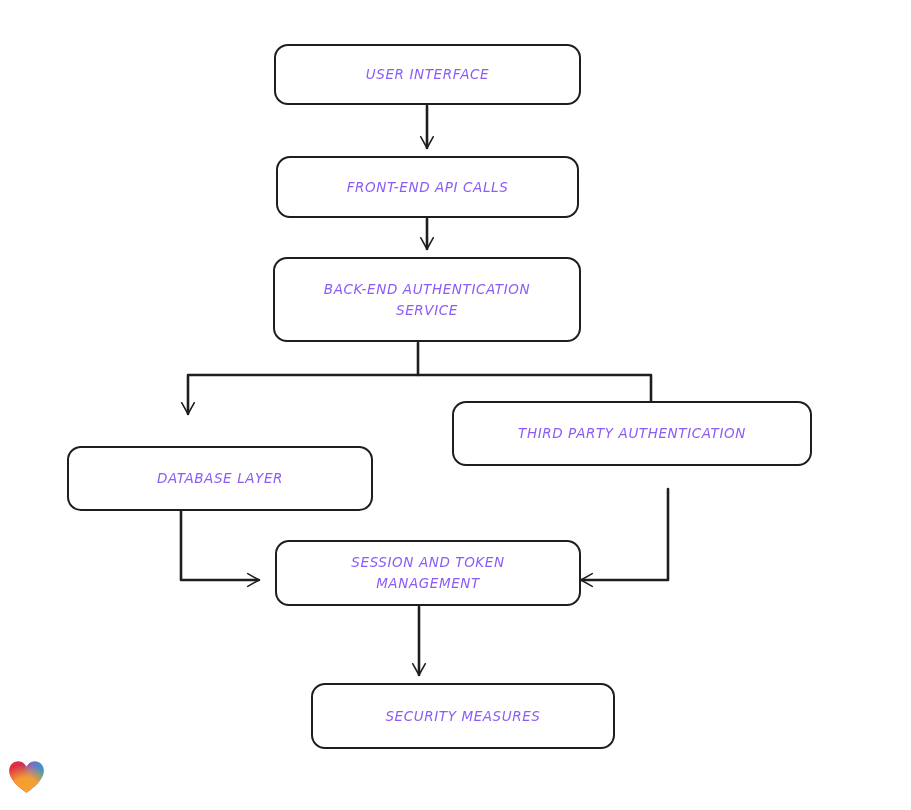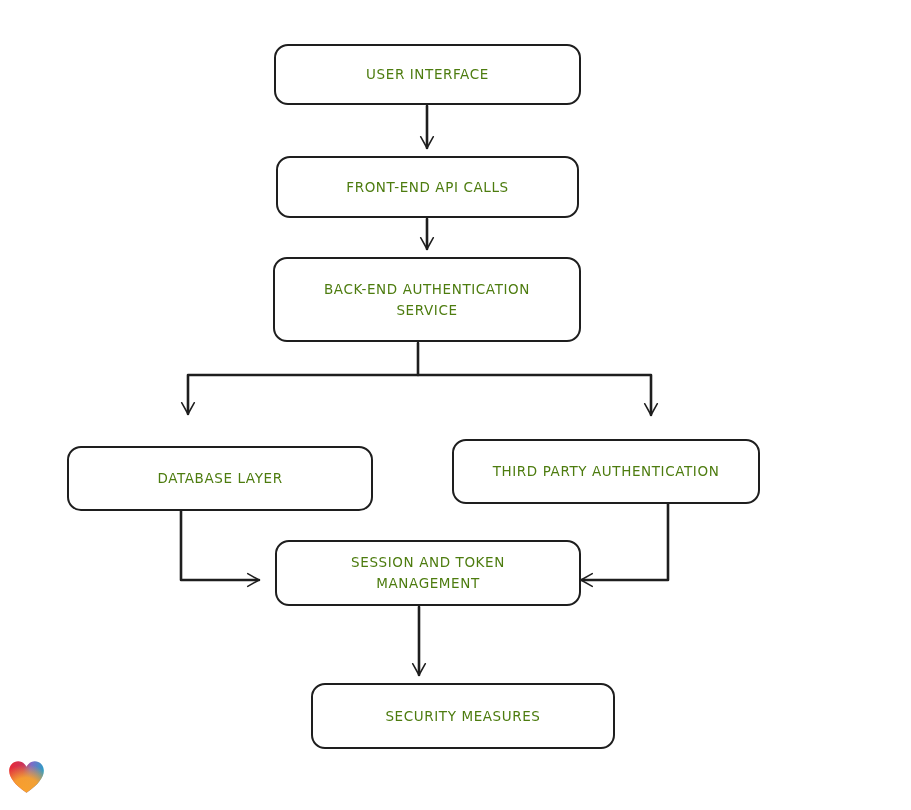--- a/index.html
+++ b/index.html
@@ -22,35 +22,36 @@
     pointer-events: none;
   }
   .node {
     position: absolute;
     display: flex;
     align-items: center;
     justify-content: center;
     background: #ffffff;
     border: 2.6px solid #1e1e1e;
     border-radius: 14px;
-    color: #4d7c0f;
+    color: #8b5cf6;
     font-size: 13.5px;
     letter-spacing: 0.6px;
     line-height: 1.55;
     text-align: center;
+    font-style: italic;
   }
   .node .label { display: block; }
   .label.wrap-210 { max-width: 210px; }
   .label.wrap-160 { max-width: 160px; }
 
   #node-user-interface        { left: 274px; top: 44px;  width: 307px; height: 61px; }
   #node-front-end-api-calls   { left: 276px; top: 156px; width: 303px; height: 62px; }
   #node-back-end-auth         { left: 273px; top: 257px; width: 308px; height: 85px; }
   #node-database-layer        { left: 67px;  top: 422px; width: 306px; height: 65px; margin-top: 24px; }
-  #node-third-party-auth      { left: 452px; top: 439px; width: 308px; height: 65px; }
+  #node-third-party-auth      { left: 452px; top: 401px; width: 360px; height: 65px; }
   #node-session-token         { left: 267px; top: 540px; width: 306px; height: 66px; margin-left: 8px; }
   #node-security-measures     { left: 268px; top: 683px; width: 304px; height: 66px; margin-left: 43px; }
 
   .logo {
     position: absolute;
     left: 8px;
     top: 760px;
     width: 37px;
     height: 35px;
   }

